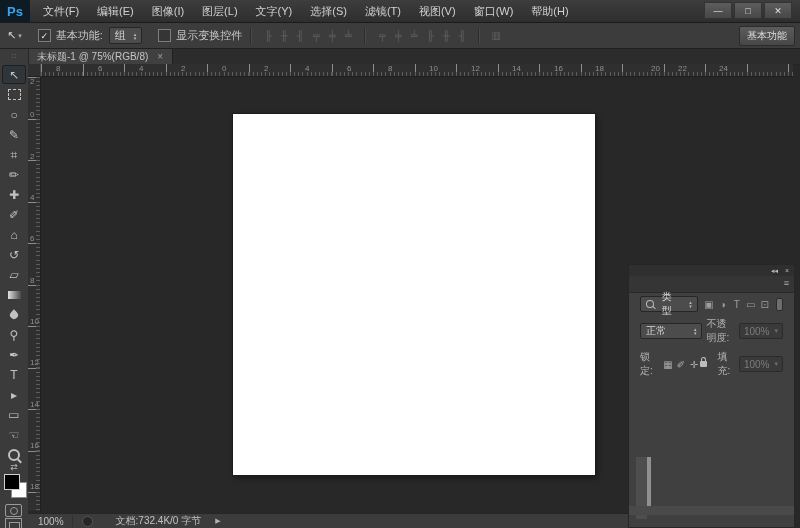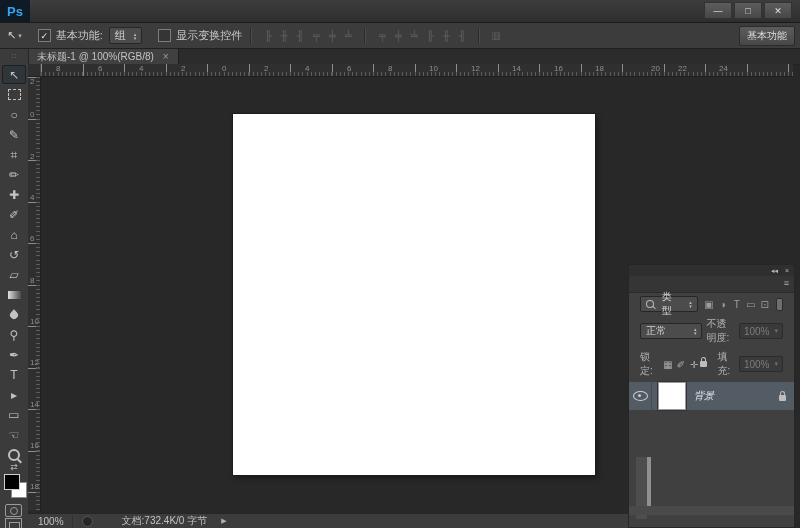--- a/index.html
+++ b/index.html
@@ -102,28 +102,41 @@
   .layer-name{font-style:italic;color:#e6e6e6;font-size:10px;margin-left:8px}
   .layer-lock{margin-left:auto;margin-right:8px}
   .strip-a{position:absolute;left:636px;top:457px;width:11px;height:62px;background:#4e4e4e}
   .strip-b{position:absolute;left:647px;top:457px;width:4px;height:57px;background:#909090}
   .strip-c{position:absolute;left:629px;top:506px;width:165px;height:9px;background:#4a4a4a}
   
   .statusbar{position:absolute;left:28px;top:513px;width:600px;height:15px;background:#3c3c3c;
              border-top:1px solid #262626;display:flex;align-items:center;font-size:10px;color:#c2c2c2;box-sizing:border-box}
   .zoom-field{padding:0 8px 0 10px;border-right:1px solid #303030}
   .sync{width:9px;height:9px;border-radius:50%;background:#262626;border:1px solid #565656;margin:0 9px}
-  .docinfo{margin-left:20px;white-space:nowrap}
+  .docinfo{margin-left:14px;white-space:nowrap}
   .st-play{margin-left:14px;font-size:7px;color:#b2b2b2}
 </style>
 </head>
 <body>
 
 <div class="titlebar">
   <div class="logo">Ps</div>
+  <div class="menus">
+
+  <span class="menu">文件(F)</span>
+      <span class="menu">编辑(E)</span>
+      <span class="menu">图像(I)</span>
+      <span class="menu">图层(L)</span>
+      <span class="menu">文字(Y)</span>
+      <span class="menu">选择(S)</span>
+      <span class="menu">滤镜(T)</span>
+      <span class="menu">视图(V)</span>
+      <span class="menu">窗口(W)</span>
+      <span class="menu">帮助(H)</span>
+    </div>
   <div class="winbtns">
     <span class="winbtn">—</span>
     <span class="winbtn">□</span>
     <span class="winbtn">✕</span>
   </div>
 </div>
 
 <div class="optionsbar">
   <span class="ob-tool">
     <span>↖</span>
@@ -160,21 +173,21 @@
       <span class="ai">╫</span>
       <span class="ai">╢</span>
     </span>
   <span class="sep"></span>
   <span class="ai">▥</span>
   <span class="ws-btn">基本功能</span>
 </div>
 
 <div class="tabrow">
   <div class="doctab">
-    <span>未标题-1 @ 100%(RGB/8)</span>
+    <span>未标题-1 @ 75%(RGB/8)</span>
     <span class="x">×</span>
   </div>
 </div>
 
 <div class="toolbox">
   <div class="tool-dots">∷</div>
   <div class="tools">
 
   <div class="tool active">
         <span class="tg">↖</span>
@@ -332,28 +345,20 @@
         <span class="li">✐</span>
         <span class="li">✛</span>
         <span class="li lockicon"></span>
       </span>
     <span style="margin-left:6px">填充:</span>
     <span class="val-dis">
       <span>100%</span>
       <span class="dd">▾</span>
     </span>
   </div>
-  <div class="layer-row">
-    <span class="eye-cell">
-        <span class="eye"></span>
-      </span>
-    <span class="thumb"></span>
-    <span class="layer-name">背景</span>
-    <span class="layer-lock"><span class="lockicon"></span></span>
-  </div>
 </div>
 <div class="strip-a"></div>
 <div class="strip-b"></div>
 <div class="strip-c"></div>
 
 <div class="statusbar">
   <span class="zoom-field">100%</span>
   <span class="sync"></span>
   <span class="docinfo">文档:732.4K/0 字节</span>
   <span class="st-play">▶</span>

